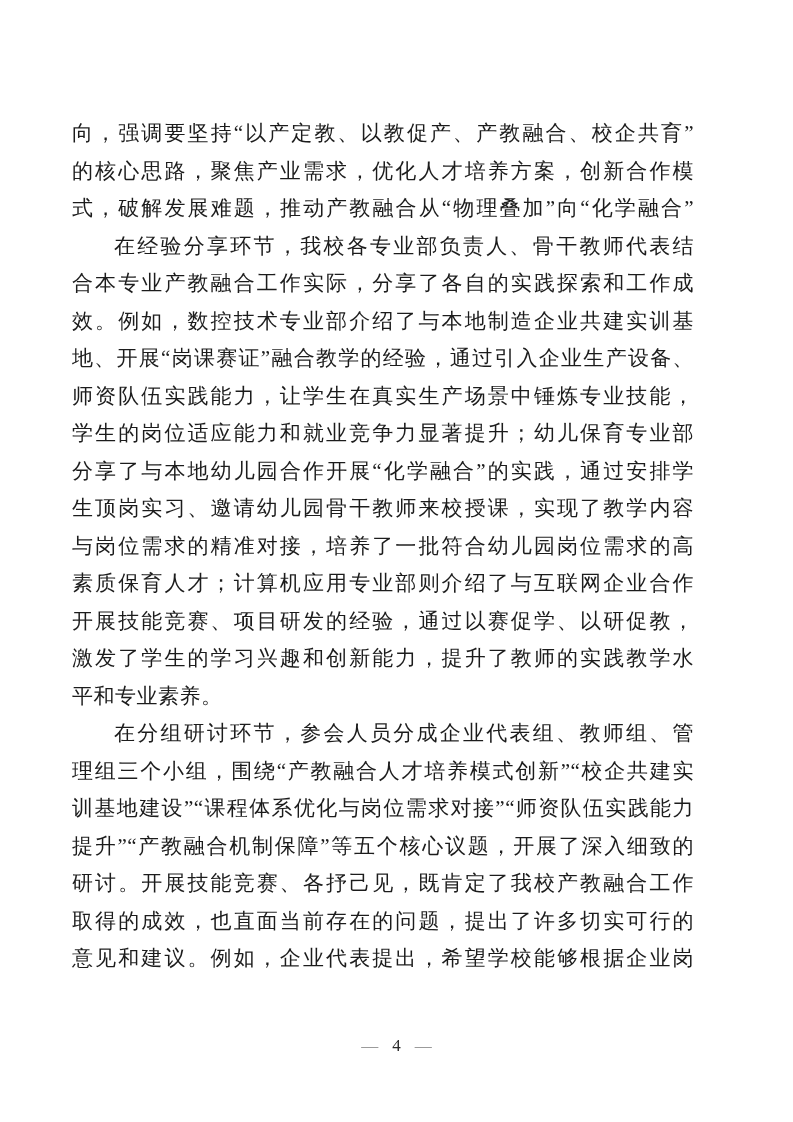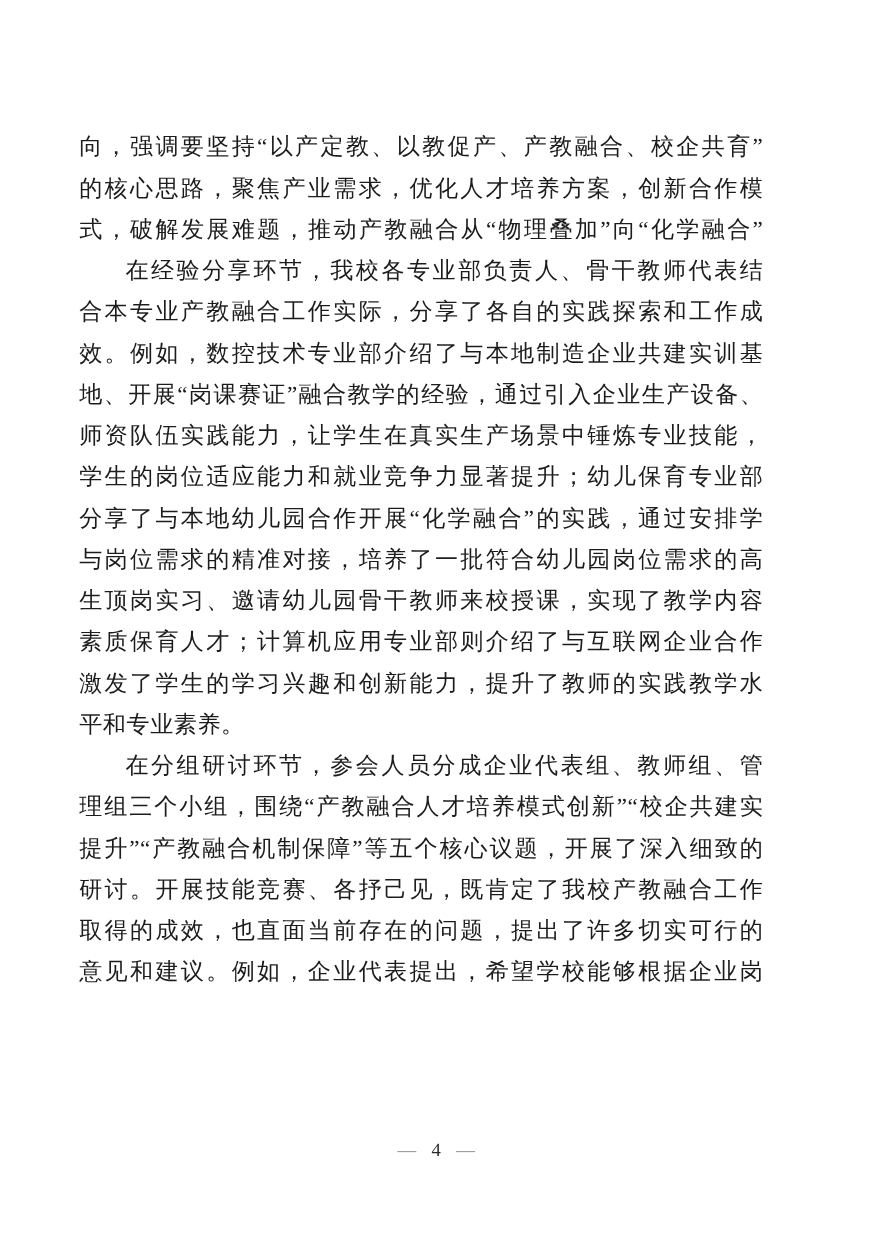--- a/index.html
+++ b/index.html
@@ -73,29 +73,31 @@
         <div class="line">式，破解发展难题，推动产教融合从“物理叠加”向“化学融合”</div>
       </div>
       <div class="paragraph">
         <div class="line indent">在经验分享环节，我校各专业部负责人、骨干教师代表结</div>
         <div class="line">合本专业产教融合工作实际，分享了各自的实践探索和工作成</div>
         <div class="line">效。例如，数控技术专业部介绍了与本地制造企业共建实训基</div>
         <div class="line">地、开展“岗课赛证”融合教学的经验，通过引入企业生产设备、</div>
         <div class="line">师资队伍实践能力，让学生在真实生产场景中锤炼专业技能，</div>
         <div class="line">学生的岗位适应能力和就业竞争力显著提升；幼儿保育专业部</div>
         <div class="line">分享了与本地幼儿园合作开展“化学融合”的实践，通过安排学</div>
+        <div class="line">生顶岗实习、邀请幼儿园骨干教师来校授课，实现了教学内容</div>
         <div class="line">与岗位需求的精准对接，培养了一批符合幼儿园岗位需求的高</div>
-        <div class="line">生顶岗实习、邀请幼儿园骨干教师来校授课，实现了教学内容</div>
         <div class="line">素质保育人才；计算机应用专业部则介绍了与互联网企业合作</div>
+        <div class="line">开展技能竞赛、项目研发的经验，通过以赛促学、以研促教，</div>
         <div class="line">激发了学生的学习兴趣和创新能力，提升了教师的实践教学水</div>
         <div class="line para-end">平和专业素养。</div>
       </div>
       <div class="paragraph">
         <div class="line indent">在分组研讨环节，参会人员分成企业代表组、教师组、管</div>
         <div class="line">理组三个小组，围绕“产教融合人才培养模式创新”“校企共建实</div>
+        <div class="line">训基地建设”“课程体系优化与岗位需求对接”“师资队伍实践能力</div>
         <div class="line">提升”“产教融合机制保障”等五个核心议题，开展了深入细致的</div>
         <div class="line">研讨。开展技能竞赛、各抒己见，既肯定了我校产教融合工作</div>
         <div class="line">取得的成效，也直面当前存在的问题，提出了许多切实可行的</div>
         <div class="line">意见和建议。例如，企业代表提出，希望学校能够根据企业岗</div>
       </div>
     </div>
   <div class="footer">
     <span class="dash">—</span>
     <span class="pagenum">4</span>
     <span class="dash">—</span>

